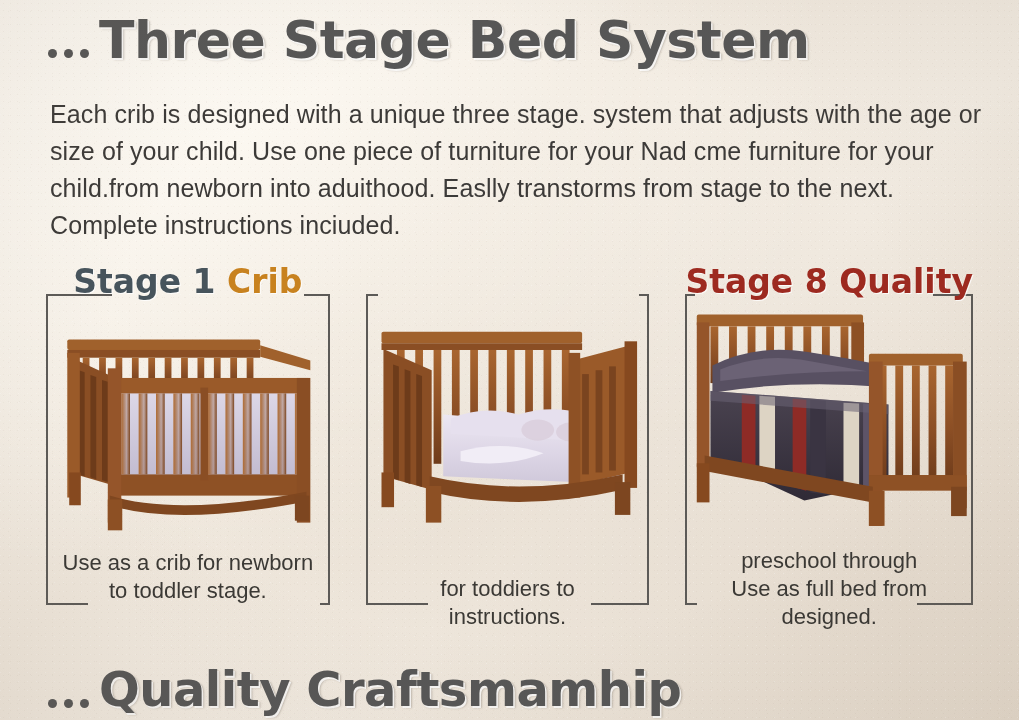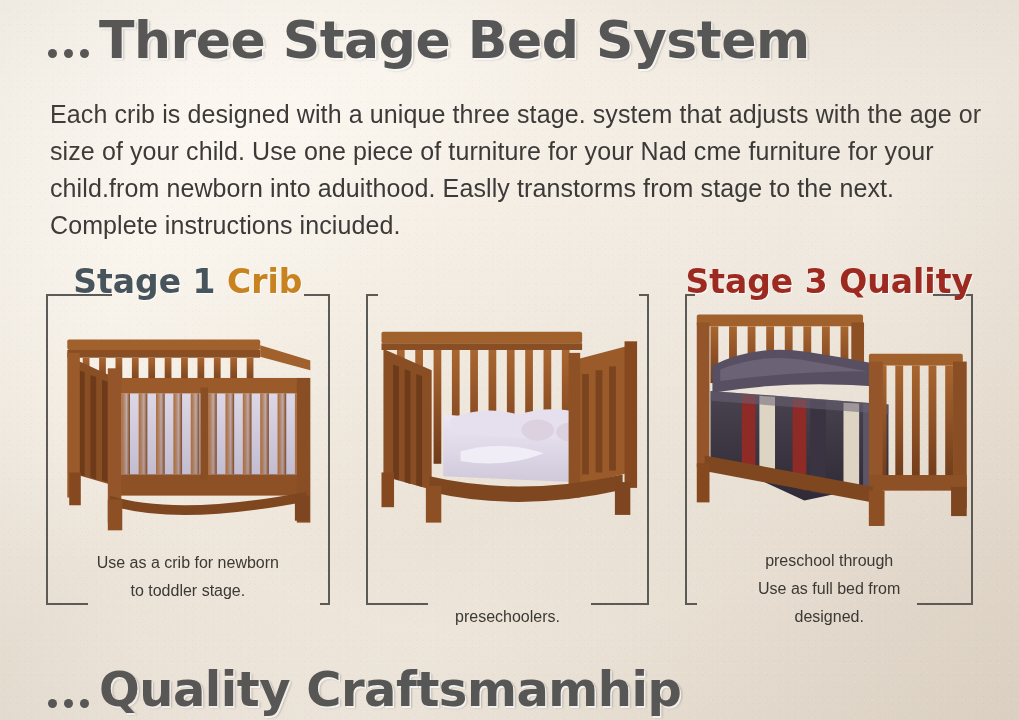--- a/index.html
+++ b/index.html
@@ -176,21 +176,21 @@
   }
   .photo-wrap svg { display: block; width: 100%; height: 100%; }
 
   .caption {
     position: absolute;
     left: -6px;
     right: -6px;
     bottom: 2px;
     text-align: center;
     font-family: "Liberation Sans", sans-serif;
-    font-size: 16px;
+    font-size: 22px;
     line-height: 28px;
     color: #3b3935;
     z-index: 3;
   }
   .caption .cline { display: block; white-space: nowrap; }
   .s1 .caption { bottom: 52px; }
   .s2 .caption { bottom: 26px; }
   .s3 .caption { bottom: 26px; }
 
   #footline {
@@ -399,36 +399,37 @@
           <rect x="266" y="32" width="13" height="152" fill="#86491f"></rect>
 
           <path d="M64 172 q94 22 200 -2 l0 16 q-106 24 -200 2 Z" fill="#7f4720"></path>
           <rect x="14" y="168" width="13" height="36" fill="#86491f"></rect>
           <rect x="60" y="182" width="16" height="38" fill="#8d5024"></rect>
           <rect x="256" y="178" width="16" height="34" fill="#7d4620"></rect>
         </svg>
       </div>
 
       <div class="caption">
-        <span class="cline">presechoolers.</span>
+        <span class="cline">for toddiers to</span>
+        <span class="cline">instructions.</span>
       </div>
     </div>
 
     <div class="stage s3">
       <div class="frame">
         <span class="edge v-left"></span>
           <span class="edge v-right"></span>
         <span class="edge h-tl"></span>
           <span class="edge h-tr"></span>
         <span class="edge h-bl"></span>
           <span class="edge h-br"></span>
       </div>
 
       <div class="stage-title">
-        <span class="num" style="color: rgb(157, 42, 32);">Stage 3</span>
+        <span class="num" style="color: rgb(157, 42, 32);">Stage 8</span>
         <span class="kind" style="color: rgb(157, 42, 32);">Quality</span>
       </div>
 
       <div class="photo-wrap">
         <svg viewBox="0 0 290 250" preserveAspectRatio="xMidYMid meet">
           <defs>
             <linearGradient id="wood3" x1="0" y1="0" x2="0" y2="1">
               <stop offset="0%" stop-color="#a8652f"></stop>
                 <stop offset="55%" stop-color="#8c4f25"></stop>
                 <stop offset="100%" stop-color="#6f3c1b"></stop>

